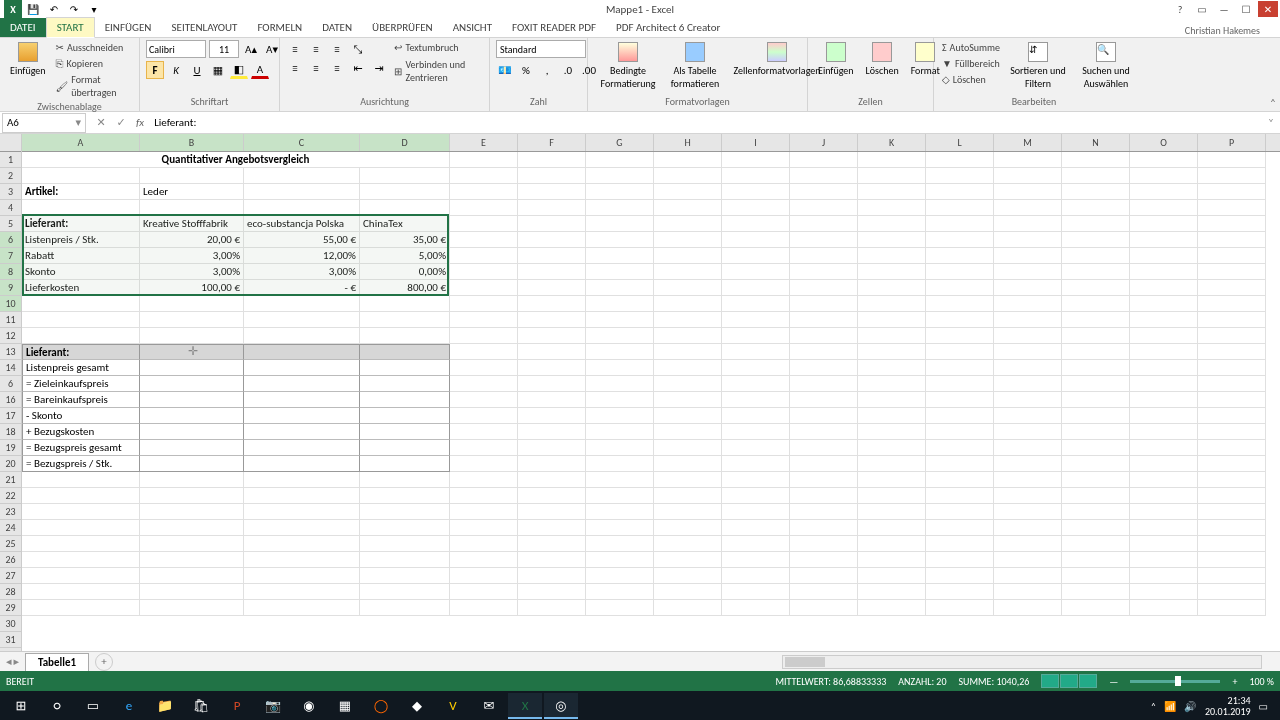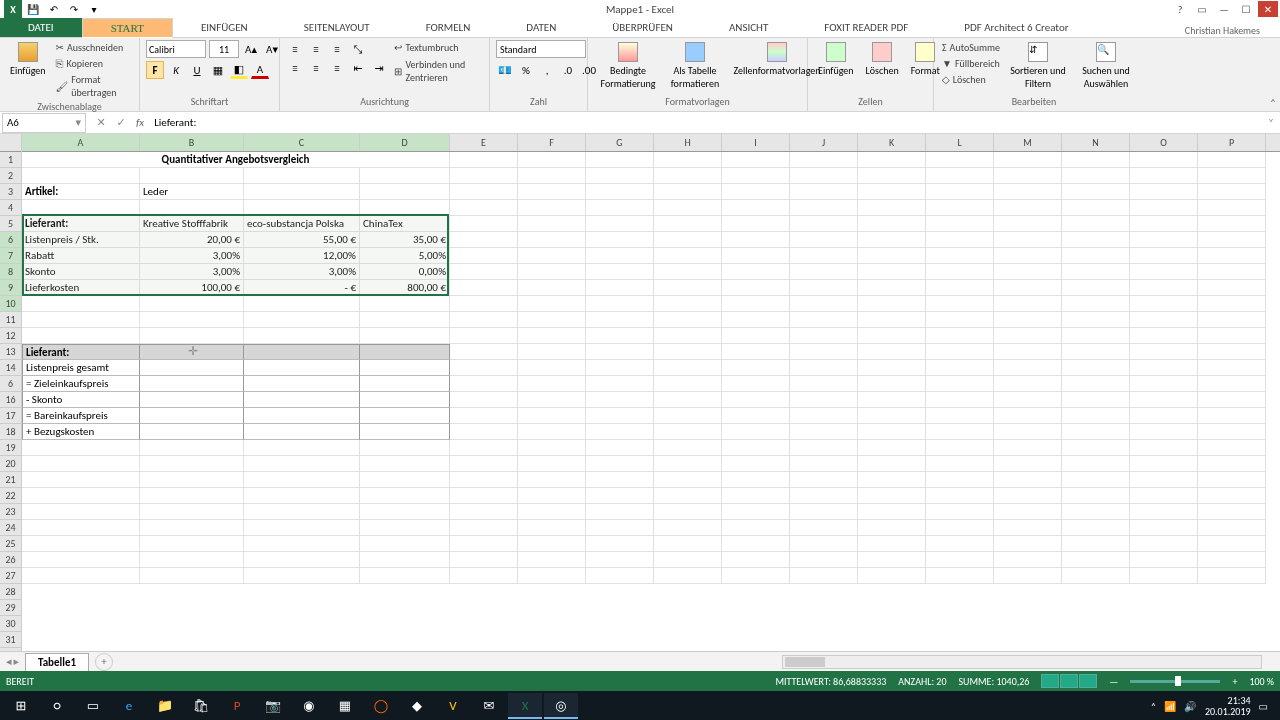--- a/index.html
+++ b/index.html
@@ -10,23 +10,23 @@
 .qat { display: flex; align-items: center; gap: 4px; padding-left: 4px; }
 .qat-icon { width: 16px; height: 16px; display: flex; align-items: center; justify-content: center; font-size: 10px; }
 .excel-logo { width: 18px; height: 18px; background: #217346; color: #fff; display: flex; align-items: center; justify-content: center; font-size: 10px; font-weight: bold; }
 .title-center { position: absolute; left: 50%; transform: translateX(-50%); color: #444; }
 .title-right { position: absolute; right: 2px; display: flex; gap: 2px; }
 .win-btn { width: 20px; height: 16px; display: flex; align-items: center; justify-content: center; font-size: 10px; color: #444; cursor: pointer; }
 .win-close { background: #c84031; color: #fff; }
 
 
 .ribbon-tabs { height: 20px; background: #fff; display: flex; align-items: flex-end; font-size: 11px; border-bottom: 1px solid #d4d4d4; position: relative; }
-.tab { padding: 3px 28px; color: #444; cursor: pointer; }
+.tab { padding: 3px 10px; color: #444; cursor: pointer; }
 .tab-datei { background: #217346; color: #fff; }
-.tab-active { background: #fdba74; color: #217346; border: 1px solid #d4d4d4; border-bottom: 1px solid #fff; margin-bottom: -1px; font-family: Liberation Serif, serif; }
+.tab-active { background: #fef9c3; color: #217346; border: 1px solid #d4d4d4; border-bottom: 1px solid #fff; margin-bottom: -1px; }
 .user-name { position: absolute; right: 20px; font-size: 10px; color: #666; }
 
 
 .ribbon { height: 74px; background: #f1f1f1; border-bottom: 1px solid #d4d4d4; display: flex; font-size: 10px; position: relative; }
 .ribbon-group { border-right: 1px solid #d4d4d4; padding: 2px 6px; display: flex; flex-direction: column; justify-content: space-between; }
 .group-label { text-align: center; color: #666; font-size: 10px; padding-bottom: 1px; }
 .group-body { flex: 1; display: flex; align-items: flex-start; gap: 4px; }
 .big-btn { display: flex; flex-direction: column; align-items: center; gap: 2px; padding: 2px 4px; cursor: pointer; }
 .big-icon { width: 20px; height: 20px; border: 1px solid #999; background: #fff; }
 .clipboard-list { display: flex; flex-direction: column; gap: 1px; }
@@ -621,60 +621,96 @@
           <div class="cell" style="width: 68px;"></div>
           <div class="cell" style="width: 68px;"></div>
           <div class="cell" style="width: 68px;"></div>
           <div class="cell" style="width: 68px;"></div>
           <div class="cell" style="width: 68px;"></div>
           <div class="cell" style="width: 68px;"></div>
           <div class="cell" style="width: 68px;"></div>
           <div class="cell" style="width: 68px;"></div>
         </div>
         <div class="row">
+          <div class="cell" style="width: 118px; border-right: 1px solid rgb(153, 153, 153); border-bottom: 1px solid rgb(187, 187, 187); border-left: 1px solid rgb(153, 153, 153);">= Bareinkaufspreis</div>
+          <div class="cell" style="width: 104px; border-right: 1px solid rgb(153, 153, 153); border-bottom: 1px solid rgb(187, 187, 187);"></div>
+          <div class="cell" style="width: 116px; border-right: 1px solid rgb(153, 153, 153); border-bottom: 1px solid rgb(187, 187, 187);"></div>
+          <div class="cell" style="width: 90px; border-right: 1px solid rgb(153, 153, 153); border-bottom: 1px solid rgb(187, 187, 187);"></div>
+          <div class="cell" style="width: 68px;"></div>
+          <div class="cell" style="width: 68px;"></div>
+          <div class="cell" style="width: 68px;"></div>
+          <div class="cell" style="width: 68px;"></div>
+          <div class="cell" style="width: 68px;"></div>
+          <div class="cell" style="width: 68px;"></div>
+          <div class="cell" style="width: 68px;"></div>
+          <div class="cell" style="width: 68px;"></div>
+          <div class="cell" style="width: 68px;"></div>
+          <div class="cell" style="width: 68px;"></div>
+          <div class="cell" style="width: 68px;"></div>
+          <div class="cell" style="width: 68px;"></div>
+        </div>
+        <div class="row">
           <div class="cell" style="width: 118px; border-right: 1px solid rgb(153, 153, 153); border-bottom: 1px solid rgb(187, 187, 187); border-left: 1px solid rgb(153, 153, 153);">- Skonto</div>
           <div class="cell" style="width: 104px; border-right: 1px solid rgb(153, 153, 153); border-bottom: 1px solid rgb(187, 187, 187);"></div>
           <div class="cell" style="width: 116px; border-right: 1px solid rgb(153, 153, 153); border-bottom: 1px solid rgb(187, 187, 187);"></div>
           <div class="cell" style="width: 90px; border-right: 1px solid rgb(153, 153, 153); border-bottom: 1px solid rgb(187, 187, 187);"></div>
           <div class="cell" style="width: 68px;"></div>
           <div class="cell" style="width: 68px;"></div>
           <div class="cell" style="width: 68px;"></div>
           <div class="cell" style="width: 68px;"></div>
           <div class="cell" style="width: 68px;"></div>
           <div class="cell" style="width: 68px;"></div>
           <div class="cell" style="width: 68px;"></div>
           <div class="cell" style="width: 68px;"></div>
           <div class="cell" style="width: 68px;"></div>
           <div class="cell" style="width: 68px;"></div>
           <div class="cell" style="width: 68px;"></div>
           <div class="cell" style="width: 68px;"></div>
         </div>
         <div class="row">
-          <div class="cell" style="width: 118px; border-right: 1px solid rgb(153, 153, 153); border-bottom: 1px solid rgb(187, 187, 187); border-left: 1px solid rgb(153, 153, 153);">= Bareinkaufspreis</div>
-          <div class="cell" style="width: 104px; border-right: 1px solid rgb(153, 153, 153); border-bottom: 1px solid rgb(187, 187, 187);"></div>
-          <div class="cell" style="width: 116px; border-right: 1px solid rgb(153, 153, 153); border-bottom: 1px solid rgb(187, 187, 187);"></div>
-          <div class="cell" style="width: 90px; border-right: 1px solid rgb(153, 153, 153); border-bottom: 1px solid rgb(187, 187, 187);"></div>
-          <div class="cell" style="width: 68px;"></div>
-          <div class="cell" style="width: 68px;"></div>
-          <div class="cell" style="width: 68px;"></div>
-          <div class="cell" style="width: 68px;"></div>
-          <div class="cell" style="width: 68px;"></div>
-          <div class="cell" style="width: 68px;"></div>
-          <div class="cell" style="width: 68px;"></div>
-          <div class="cell" style="width: 68px;"></div>
-          <div class="cell" style="width: 68px;"></div>
-          <div class="cell" style="width: 68px;"></div>
-          <div class="cell" style="width: 68px;"></div>
-          <div class="cell" style="width: 68px;"></div>
-        </div>
-        <div class="row">
           <div class="cell" style="width: 118px; border-right: 1px solid rgb(153, 153, 153); border-bottom: 1px solid rgb(187, 187, 187); border-left: 1px solid rgb(153, 153, 153);">+ Bezugskosten</div>
           <div class="cell" style="width: 104px; border-right: 1px solid rgb(153, 153, 153); border-bottom: 1px solid rgb(187, 187, 187);"></div>
           <div class="cell" style="width: 116px; border-right: 1px solid rgb(153, 153, 153); border-bottom: 1px solid rgb(187, 187, 187);"></div>
           <div class="cell" style="width: 90px; border-right: 1px solid rgb(153, 153, 153); border-bottom: 1px solid rgb(187, 187, 187);"></div>
+          <div class="cell" style="width: 68px;"></div>
+          <div class="cell" style="width: 68px;"></div>
+          <div class="cell" style="width: 68px;"></div>
+          <div class="cell" style="width: 68px;"></div>
+          <div class="cell" style="width: 68px;"></div>
+          <div class="cell" style="width: 68px;"></div>
+          <div class="cell" style="width: 68px;"></div>
+          <div class="cell" style="width: 68px;"></div>
+          <div class="cell" style="width: 68px;"></div>
+          <div class="cell" style="width: 68px;"></div>
+          <div class="cell" style="width: 68px;"></div>
+          <div class="cell" style="width: 68px;"></div>
+        </div>
+        <div class="row">
+          <div class="cell" style="width: 118px; border-right: 1px solid rgb(153, 153, 153); border-bottom: 1px solid rgb(187, 187, 187); border-left: 1px solid rgb(153, 153, 153);">= Bezugspreis gesamt</div>
+          <div class="cell" style="width: 104px; border-right: 1px solid rgb(153, 153, 153); border-bottom: 1px solid rgb(187, 187, 187);"></div>
+          <div class="cell" style="width: 116px; border-right: 1px solid rgb(153, 153, 153); border-bottom: 1px solid rgb(187, 187, 187);"></div>
+          <div class="cell" style="width: 90px; border-right: 1px solid rgb(153, 153, 153); border-bottom: 1px solid rgb(187, 187, 187);"></div>
+          <div class="cell" style="width: 68px;"></div>
+          <div class="cell" style="width: 68px;"></div>
+          <div class="cell" style="width: 68px;"></div>
+          <div class="cell" style="width: 68px;"></div>
+          <div class="cell" style="width: 68px;"></div>
+          <div class="cell" style="width: 68px;"></div>
+          <div class="cell" style="width: 68px;"></div>
+          <div class="cell" style="width: 68px;"></div>
+          <div class="cell" style="width: 68px;"></div>
+          <div class="cell" style="width: 68px;"></div>
+          <div class="cell" style="width: 68px;"></div>
+          <div class="cell" style="width: 68px;"></div>
+        </div>
+        <div class="row">
+          <div class="cell" style="width: 118px; border-right: 1px solid rgb(153, 153, 153); border-bottom: 1px solid rgb(153, 153, 153); border-left: 1px solid rgb(153, 153, 153);">= Bezugspreis / Stk.</div>
+          <div class="cell" style="width: 104px; border-right: 1px solid rgb(153, 153, 153); border-bottom: 1px solid rgb(153, 153, 153);"></div>
+          <div class="cell" style="width: 116px; border-right: 1px solid rgb(153, 153, 153); border-bottom: 1px solid rgb(153, 153, 153);"></div>
+          <div class="cell" style="width: 90px; border-right: 1px solid rgb(153, 153, 153); border-bottom: 1px solid rgb(153, 153, 153);"></div>
           <div class="cell" style="width: 68px;"></div>
           <div class="cell" style="width: 68px;"></div>
           <div class="cell" style="width: 68px;"></div>
           <div class="cell" style="width: 68px;"></div>
           <div class="cell" style="width: 68px;"></div>
           <div class="cell" style="width: 68px;"></div>
           <div class="cell" style="width: 68px;"></div>
           <div class="cell" style="width: 68px;"></div>
           <div class="cell" style="width: 68px;"></div>
           <div class="cell" style="width: 68px;"></div>

